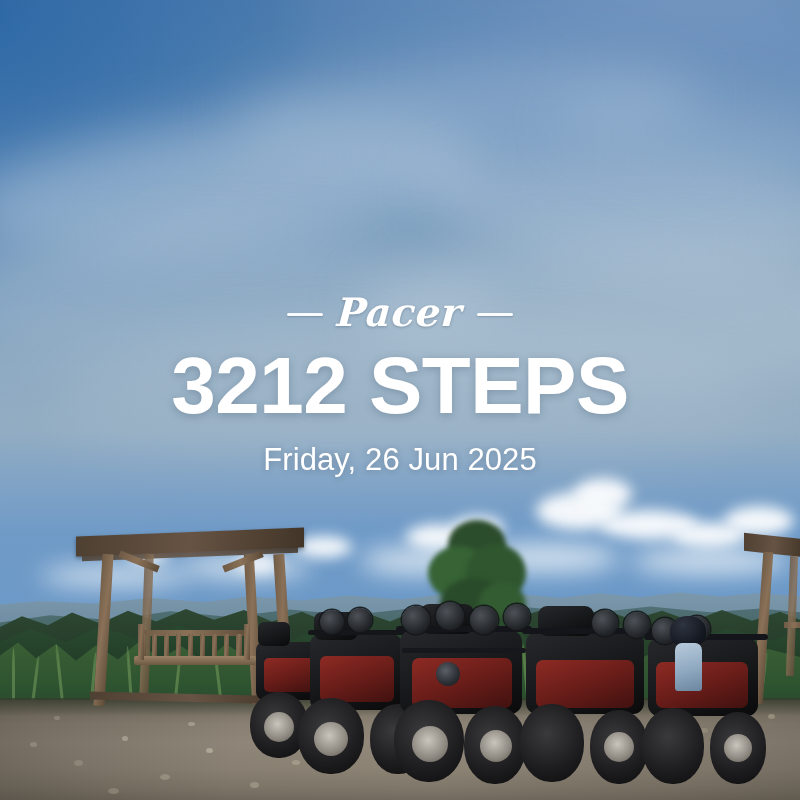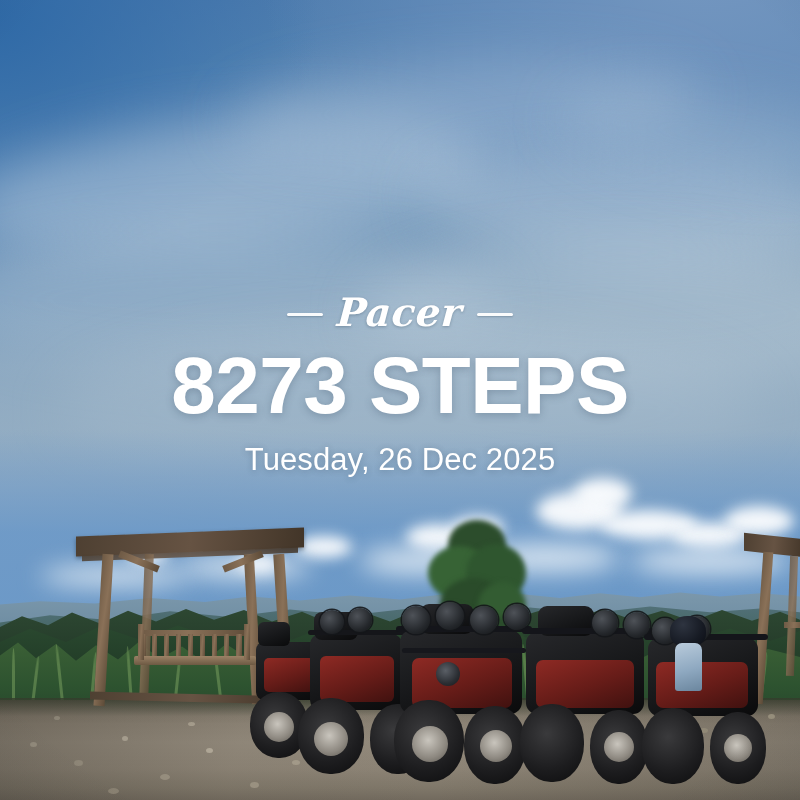--- a/index.html
+++ b/index.html
@@ -442,18 +442,18 @@
   <div class="layer" id="vignette"></div>
 
   <div id="overlay">
 
     <div id="logo-row">
       <span class="logo-dash"></span>
       <span id="logo-text">Pacer</span>
       <span class="logo-dash"></span>
     </div>
 
-    <div id="steps-line">8273 STEPS</div>
-
-    <div id="date-line">Tuesday, 26 Dec 2025</div>
+    <div id="steps-line">3212 STEPS</div>
+
+    <div id="date-line">Friday, 26 Jun 2025</div>
   </div>
 
 </div>
 
 </body></html>

